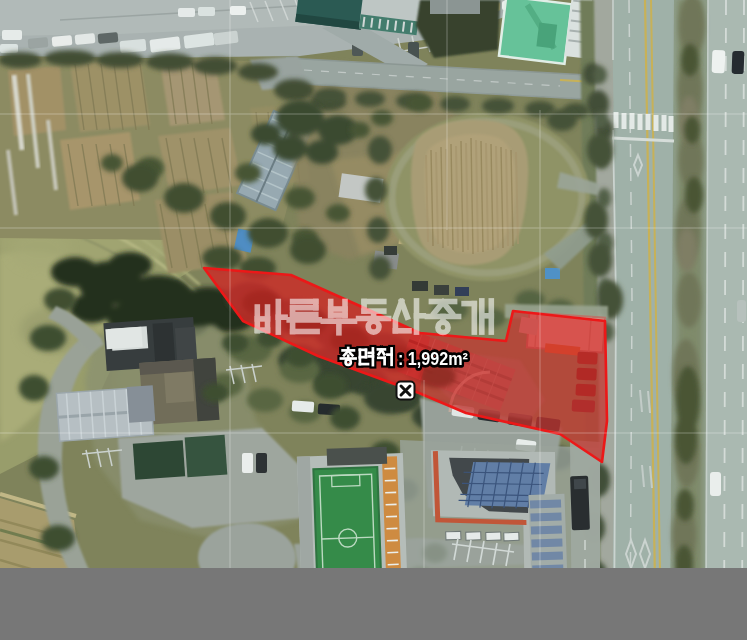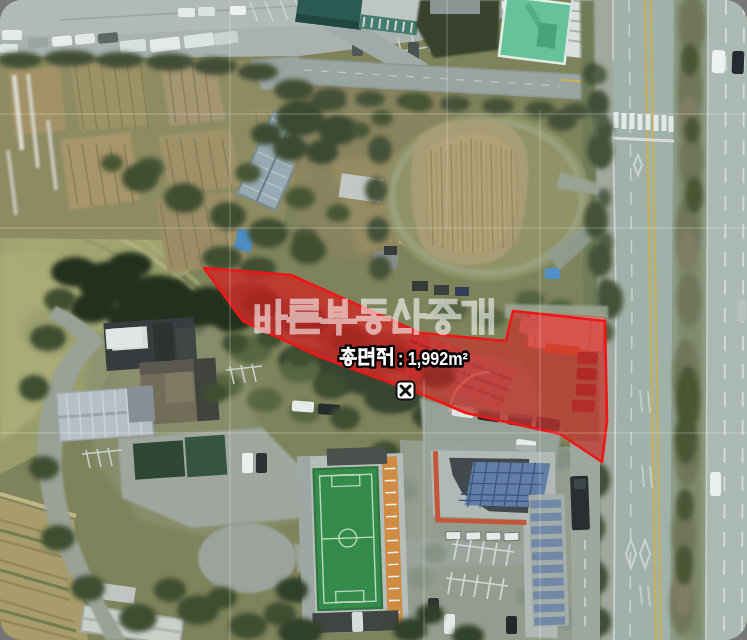--- a/index.html
+++ b/index.html
@@ -1,16 +1,16 @@
 <!DOCTYPE html>
 <html><head>
 <meta charset="utf-8">
 <style>
 html,body{margin:0;padding:0;background:#777;}
-#map{position:relative;width:747px;height:640px;overflow:hidden;font-family:"Liberation Sans",sans-serif;border-radius:22px;}
+#map{position:relative;width:747px;height:568px;overflow:hidden;font-family:"Liberation Sans",sans-serif;}
 </style>
 </head>
 <body>
 <div id="map">
 <svg width="747" height="640" viewBox="0 0 747 640" xmlns="http://www.w3.org/2000/svg">
 <defs>
 <filter id="b1" x="-30%" y="-30%" width="160%" height="160%">
           <feGaussianBlur stdDeviation="1.3"></feGaussianBlur>
         </filter>
 <filter id="b2" x="-30%" y="-30%" width="160%" height="160%">

